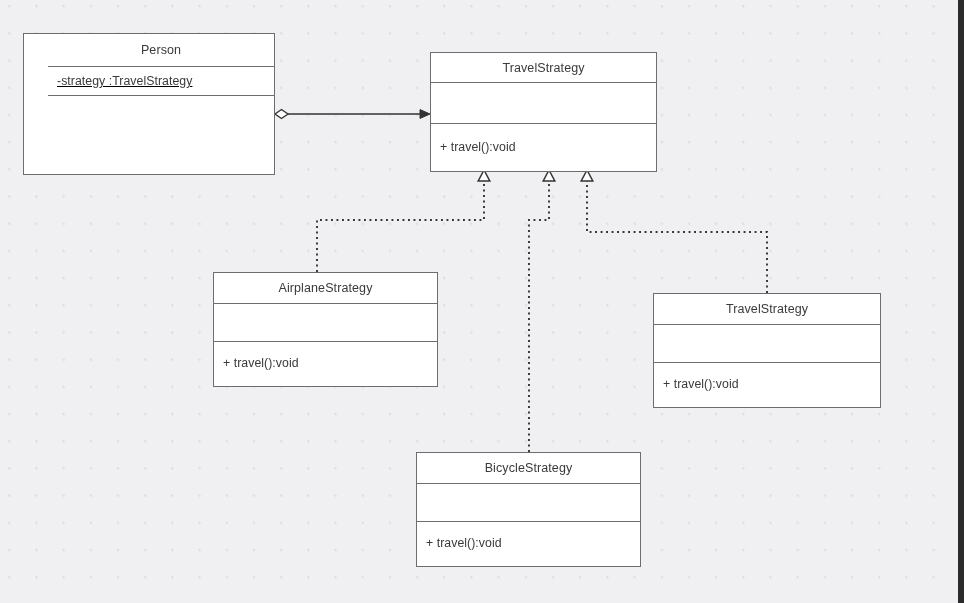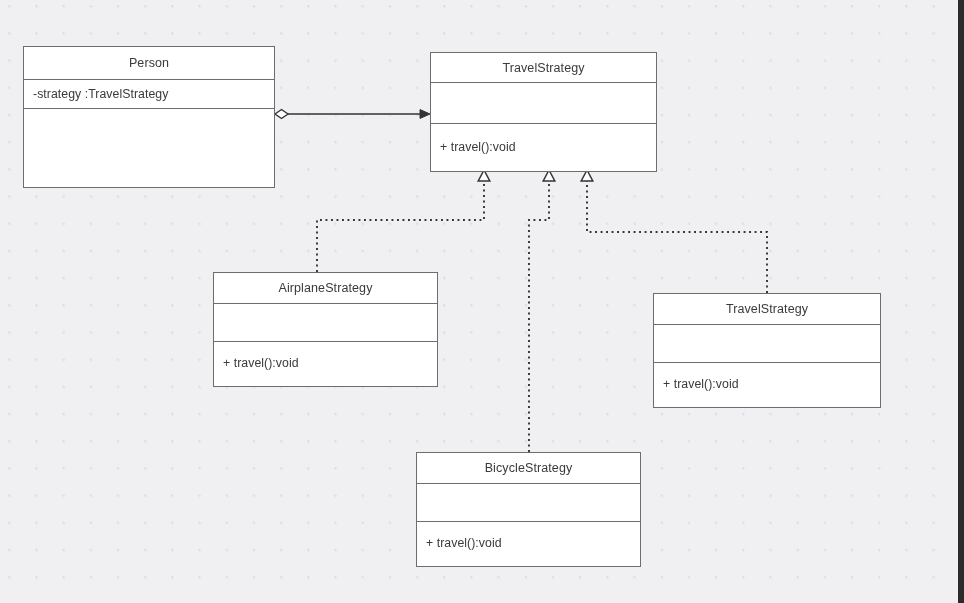--- a/index.html
+++ b/index.html
@@ -109,25 +109,25 @@
       <polygon points="549,170 543.2,181 554.8,181" fill="#ffffff" stroke="#333333" stroke-width="1.5" stroke-linejoin="miter"></polygon>
     </g>
 
     
     <g class="hit">
       <path d="M 767,293 L 767,232 L 587,232 L 587,181" fill="none" stroke="#333333" stroke-width="1.9" stroke-dasharray="1.9 3.6" stroke-linecap="butt"></path>
       <polygon points="587,170 581.2,181 592.8,181" fill="#ffffff" stroke="#333333" stroke-width="1.5" stroke-linejoin="miter"></polygon>
     </g>
   </svg>
 
-  <div class="uml-class" style="left:23px; top:46px; width:252px; height:142px;">
+  <div class="uml-class" style="left:23px; top:33px; width:252px; height:142px;padding-left:24px;">
     <div class="uml-compartment uml-name-compartment" style="height:33px;">
       <span class="uml-name-text">Person</span>
     </div>
-    <div class="uml-compartment uml-attr-compartment" style="height:29px;">
+    <div class="uml-compartment uml-attr-compartment" style="height:29px;text-decoration:underline;">
       <span class="uml-member-text">-strategy :TravelStrategy</span>
     </div>
   </div>
 
   <div class="uml-class" style="left:430px; top:52px; width:227px; height:120px;">
     <div class="uml-compartment uml-name-compartment" style="height:30px;">
       <span class="uml-name-text">TravelStrategy</span>
     </div>
     <div class="uml-compartment uml-attr-compartment" style="height:41px;">
       <span class="uml-member-text"></span>

